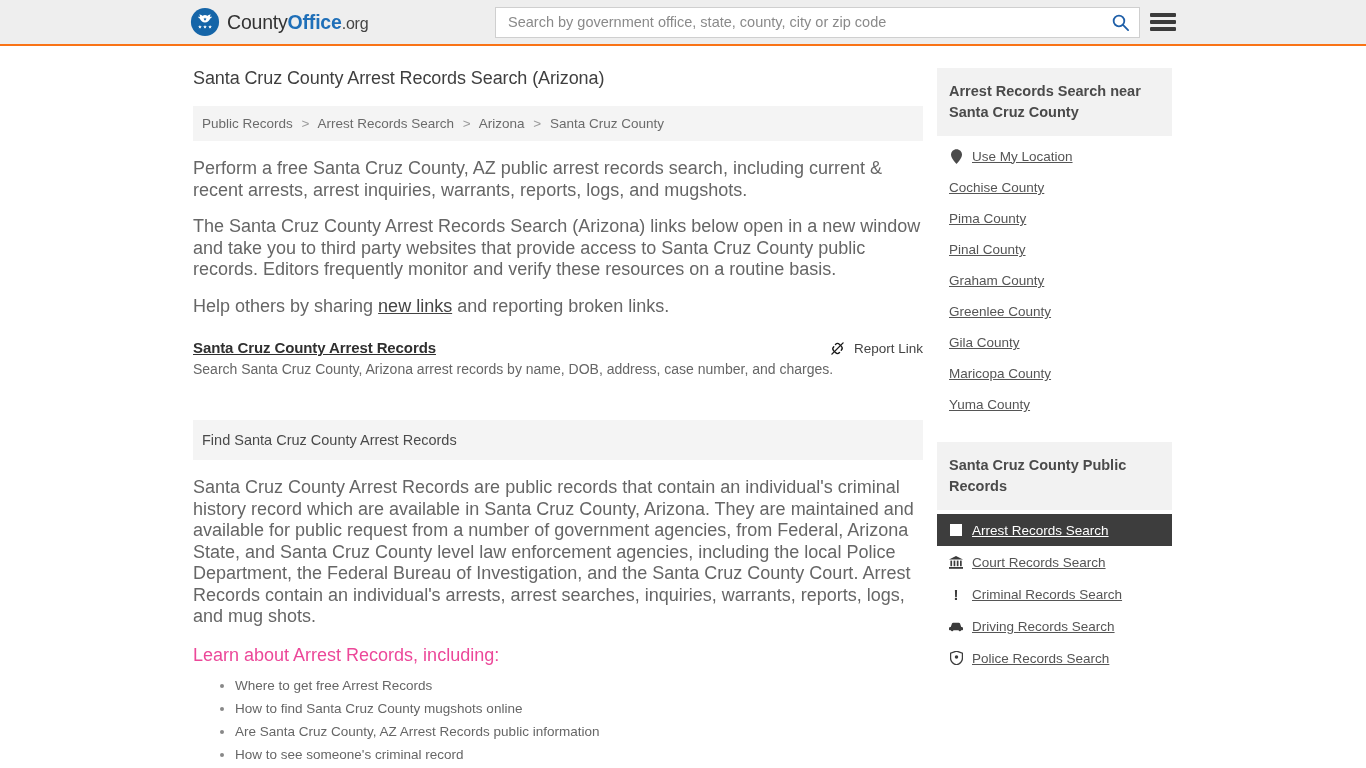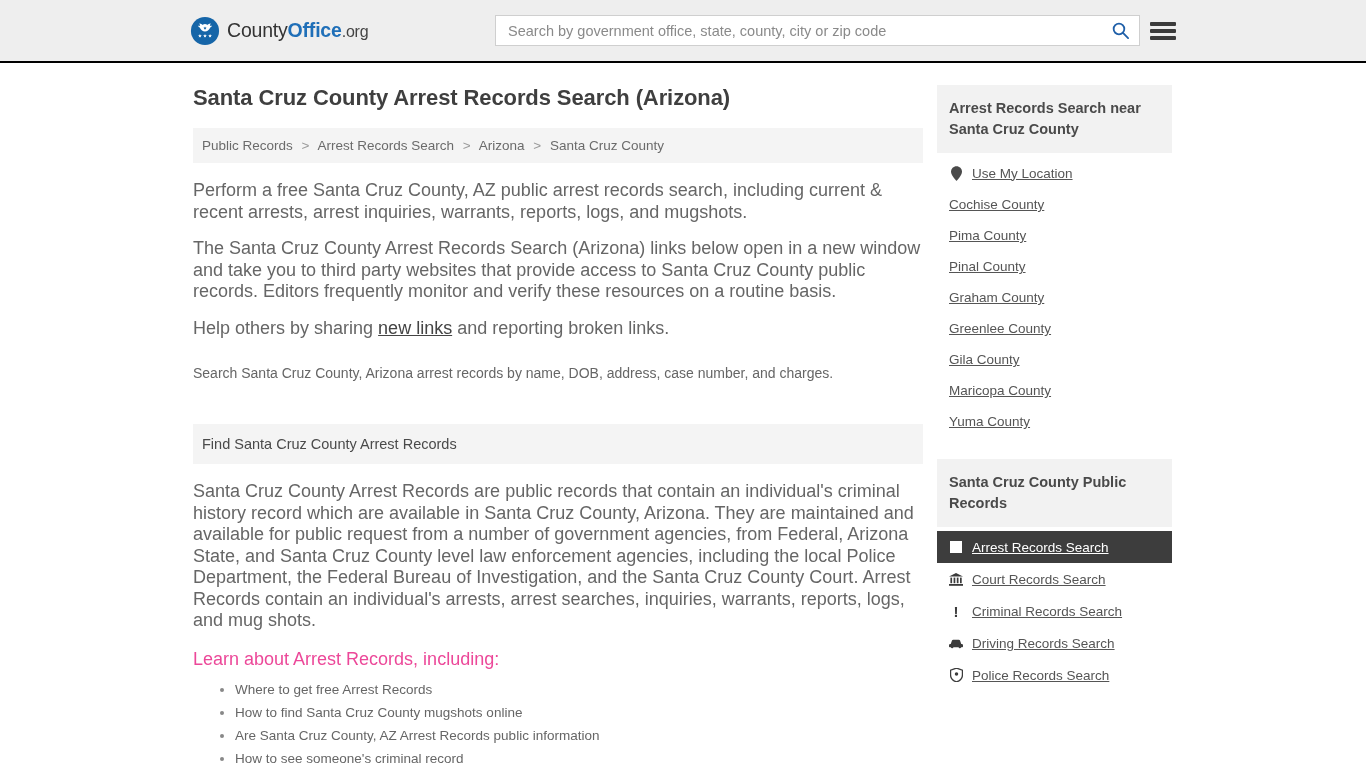--- a/index.html
+++ b/index.html
@@ -7,23 +7,23 @@
     margin: 0; padding: 0;
     width: 1366px; height: 768px;
     overflow: hidden;
     background: #ffffff;
     font-family: "Liberation Sans", sans-serif;
     color: #555555;
   }
 
   
   .site-header {
-    height: 63px;
+    height: 46px;
     background: #eeeeee;
-    border-bottom: 2px solid #000000;
+    border-bottom: 2px solid #f97316;
     display: flex;
     align-items: center;
     position: relative;
   }
   .brand {
     position: absolute;
     left: 190px;
     display: flex;
     align-items: center;
     gap: 7px;
@@ -93,24 +93,24 @@
   .container {
     width: 980px;
     display: flex;
     gap: 14px;
     position: relative;
   }
   .main-col { width: 730px; }
   .side-col { width: 235px; }
 
   h1.page-title {
-    font-size: 22px;
+    font-size: 18px;
     color: #3f3f3f;
     margin: 0 0 17px 0;
-    font-weight: bold;
+    font-weight: normal;
     letter-spacing: -0.1px;
   }
 
   .breadcrumb {
     background: #f4f4f4;
     padding: 10px 9px;
     font-size: 13.5px;
     color: #6b6b6b;
     margin-bottom: 17px;
   }
@@ -269,20 +269,31 @@
     </nav>
 
     <p class="body-text">Perform a free Santa Cruz County, AZ public arrest records search, including current &amp; recent arrests, arrest inquiries, warrants, reports, logs, and mugshots.</p>
     <p class="body-text">The Santa Cruz County Arrest Records Search (Arizona) links below open in a new window and take you to third party websites that provide access to Santa Cruz County public records. Editors frequently monitor and verify these resources on a routine basis.</p>
 
     <p class="body-text">
       <span>Help others by sharing </span><a href="#">new links</a><span> and reporting broken links.</span>
     </p>
 
     <div class="result">
+      <div class="result-head">
+        <a class="result-title" href="#">Santa Cruz County Arrest Records</a>
+        <a class="report-link" href="#">
+          <svg width="17" height="17" viewBox="0 0 20 20">
+            <path d="M7.6 5.2 A3.4 3.4 0 0 1 12.4 5.2 L14.4 7.2 A3.4 3.4 0 0 1 14.4 12" fill="none" stroke="#1a1a1a" stroke-width="1.6" stroke-linecap="round"></path>
+            <path d="M12.4 14.8 A3.4 3.4 0 0 1 7.6 14.8 L5.6 12.8 A3.4 3.4 0 0 1 5.6 8" fill="none" stroke="#1a1a1a" stroke-width="1.6" stroke-linecap="round"></path>
+            <line x1="3.4" y1="16.6" x2="16.6" y2="3.4" stroke="#1a1a1a" stroke-width="1.6" stroke-linecap="round"></line>
+          </svg>
+          <span>Report Link</span>
+        </a>
+      </div>
       <div class="result-desc">Search Santa Cruz County, Arizona arrest records by name, DOB, address, case number, and charges.</div>
     </div>
 
     <div class="section-head">Find Santa Cruz County Arrest Records</div>
 
     <p class="body-text">Santa Cruz County Arrest Records are public records that contain an individual's criminal history record which are available in Santa Cruz County, Arizona. They are maintained and available for public request from a number of government agencies, from Federal, Arizona State, and Santa Cruz County level law enforcement agencies, including the local Police Department, the Federal Bureau of Investigation, and the Santa Cruz County Court. Arrest Records contain an individual's arrests, arrest searches, inquiries, warrants, reports, logs, and mug shots.</p>
 
     <div class="lead-label">Learn about Arrest Records, including:</div>
 
     <ul class="learn-list">

